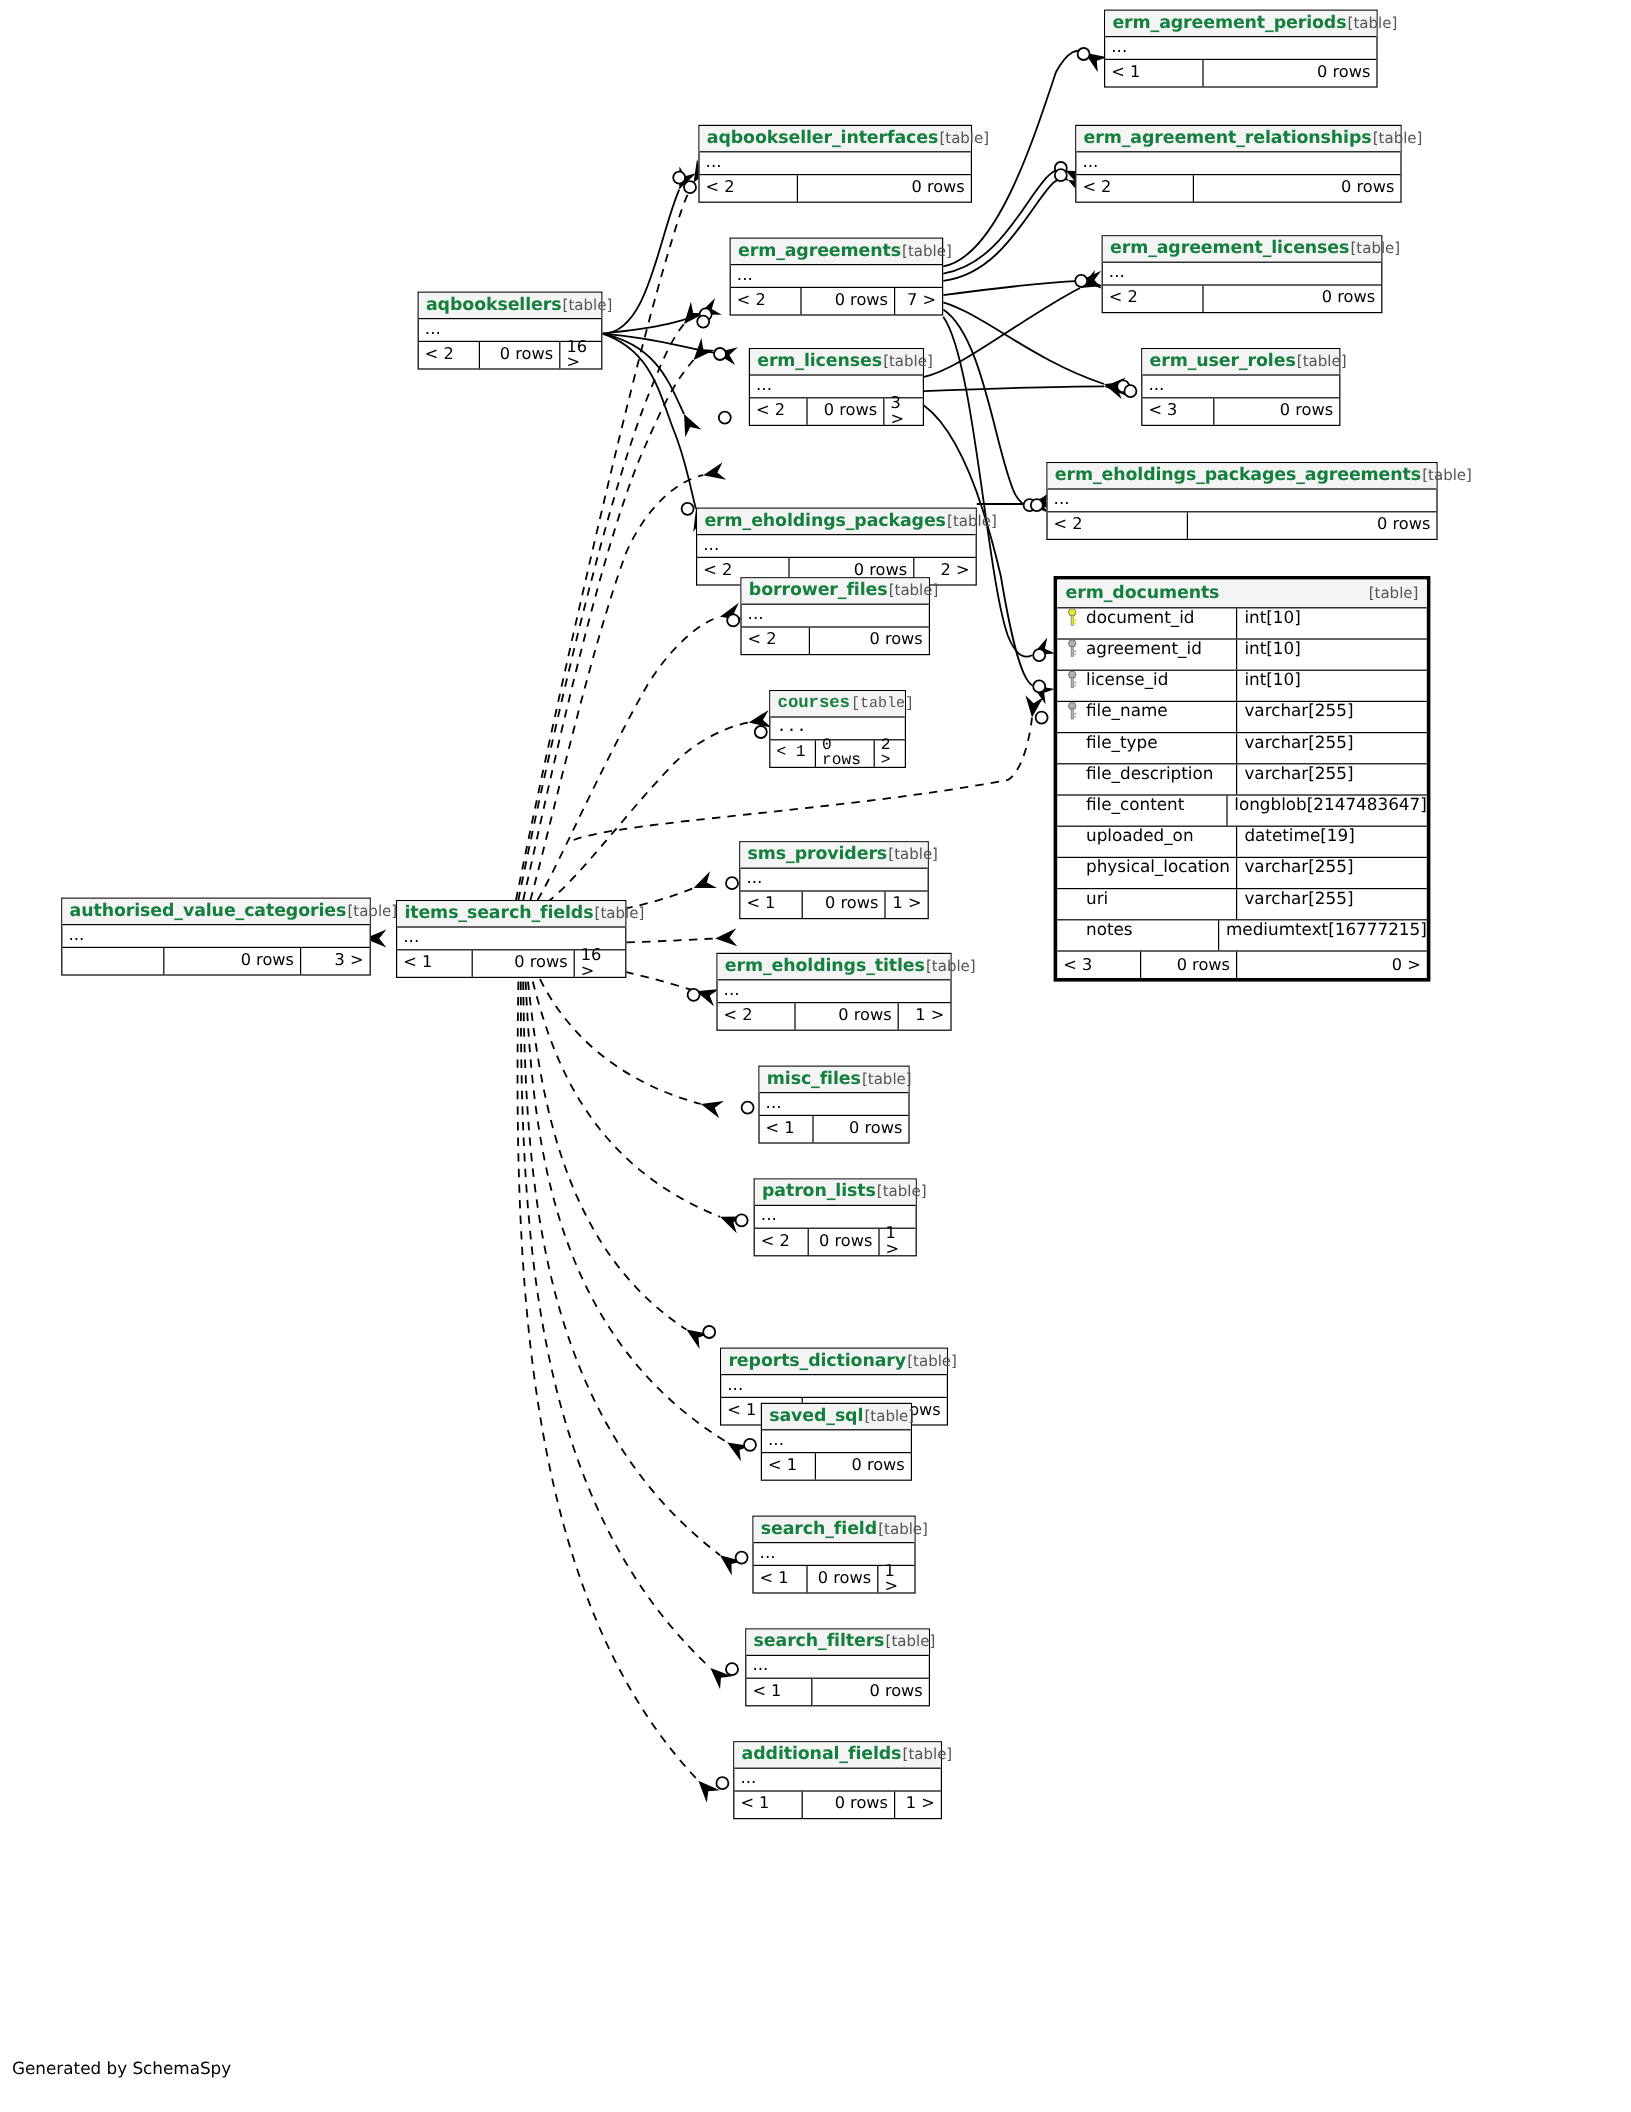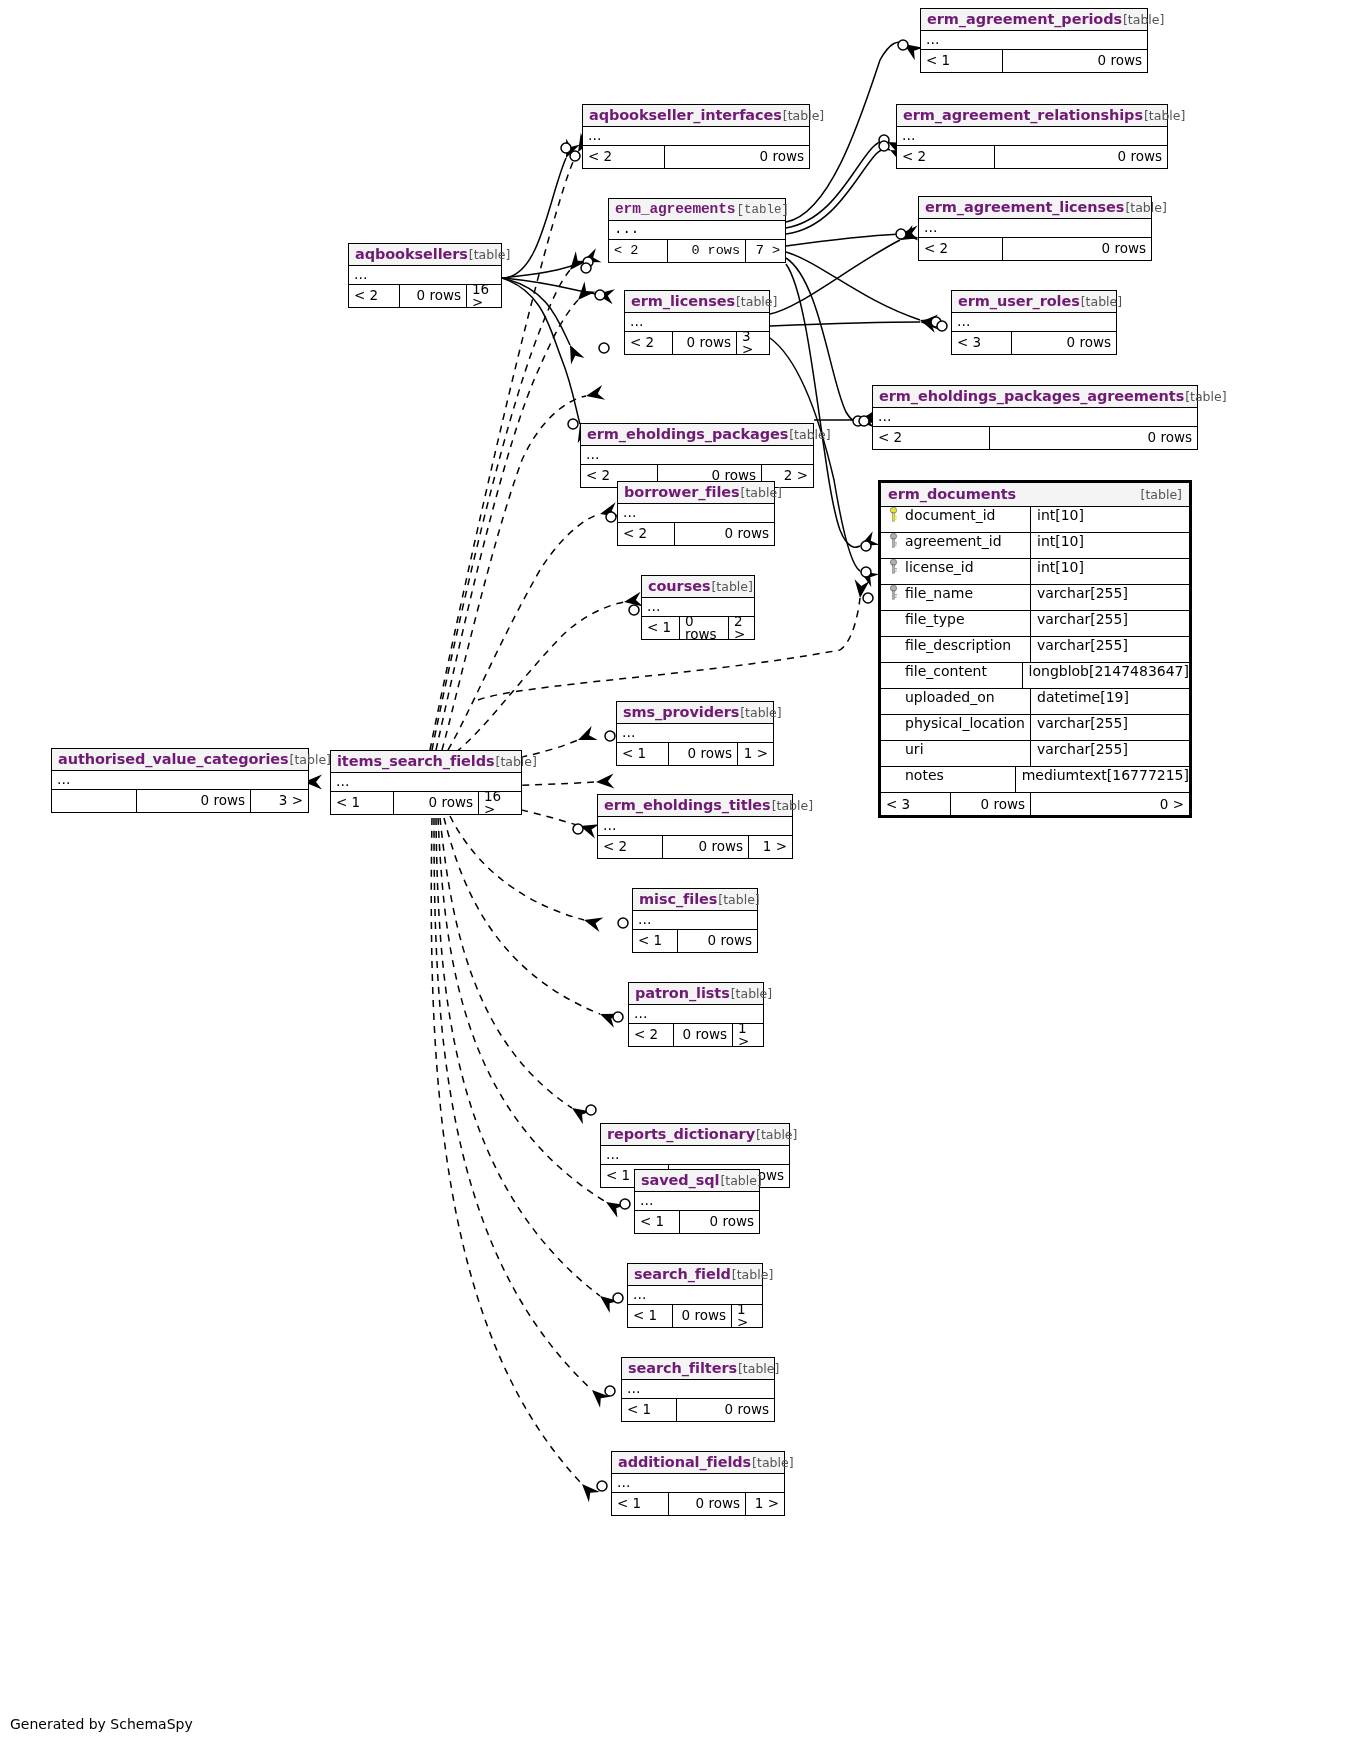--- a/index.html
+++ b/index.html
@@ -4,21 +4,21 @@
 <style>
   html,body{margin:0;padding:0;background:#ffffff;}
   body{font-family:"DejaVu Sans","Liberation Sans",sans-serif;}
   #canvas{position:relative;width:1359px;height:1760px;background:#fff;overflow:hidden;}
   #edges{position:absolute;left:0;top:0;width:1359px;height:1760px;pointer-events:none;}
 
   .tbl{position:absolute;border:1.6px solid #000;background:#fff;box-sizing:border-box;}
   .tbl.thick{border-width:3px;}
   .tbl .hdr{background:#f4f4f4;border-bottom:1.6px solid #000;padding:2px 6px 3px 6px;
             white-space:nowrap;display:flex;align-items:baseline;box-sizing:border-box;}
-  .tbl .hdr .nm{font-weight:bold;font-size:14.5px;color:#701a75;letter-spacing:-0.1px;}
+  .tbl .hdr .nm{font-weight:bold;font-size:14.5px;color:#15803d;letter-spacing:-0.1px;}
   .tbl .hdr .tg{font-size:12.5px;color:#555;margin-left:1px;}
   .tbl .hdr.spread{justify-content:space-between;}
   .tbl .hdr.spread .tg{margin-left:10px;}
 
   .tbl .dots{padding:1px 5px 2px 5px;font-size:14px;line-height:1.0;color:#000;
              border-bottom:1.6px solid #000;height:19px;box-sizing:border-box;}
 
   .ftr{display:flex;font-size:13.5px;line-height:1;height:22px;box-sizing:border-box;}
   .ftr > div{box-sizing:border-box;display:flex;align-items:center;padding:0 5px;}
   .ftr .c1{border-right:1.6px solid #000;justify-content:flex-start;}
@@ -161,21 +161,21 @@
         <div class="hdr">
           <span class="nm">aqbookseller_interfaces</span>
           <span class="tg">[table]</span>
         </div>
         <div class="dots">...</div>
         <div class="ftr">
           <div class="c1" style="width:82px">&lt; 2</div>
           <div class="c2 last">0 rows</div>
         </div>
       </div>
-      <div class="tbl" style="left: 608px; top: 198px; width: 178px; font-family: Liberation Mono, monospace;">
+      <div class="tbl" style="left: 608px; top: 198px; width: 178px;">
         <div class="hdr">
           <span class="nm">erm_agreements</span>
           <span class="tg">[table]</span>
         </div>
         <div class="dots">...</div>
         <div class="ftr">
           <div class="c1" style="width:59px">&lt; 2</div>
           <div class="c2">0 rows</div>
           <div class="c3" style="width:39px">7 &gt;</div>
         </div>
@@ -253,21 +253,21 @@
         <div class="hdr">
           <span class="nm">borrower_files</span>
           <span class="tg">[table]</span>
         </div>
         <div class="dots">...</div>
         <div class="ftr">
           <div class="c1" style="width:57px">&lt; 2</div>
           <div class="c2 last">0 rows</div>
         </div>
       </div>
-      <div class="tbl" style="left: 641px; top: 575px; width: 114px;">
+      <div class="tbl" style="left: 641px; top: 575px; width: 114px; font-family: Liberation Mono, monospace;">
         <div class="hdr">
           <span class="nm">courses </span>
           <span class="tg">[table]</span>
         </div>
         <div class="dots">...</div>
         <div class="ftr">
           <div class="c1" style="width:38px">&lt; 1</div>
           <div class="c2">0 rows</div>
           <div class="c3" style="width:25px">2 &gt;</div>
         </div>

